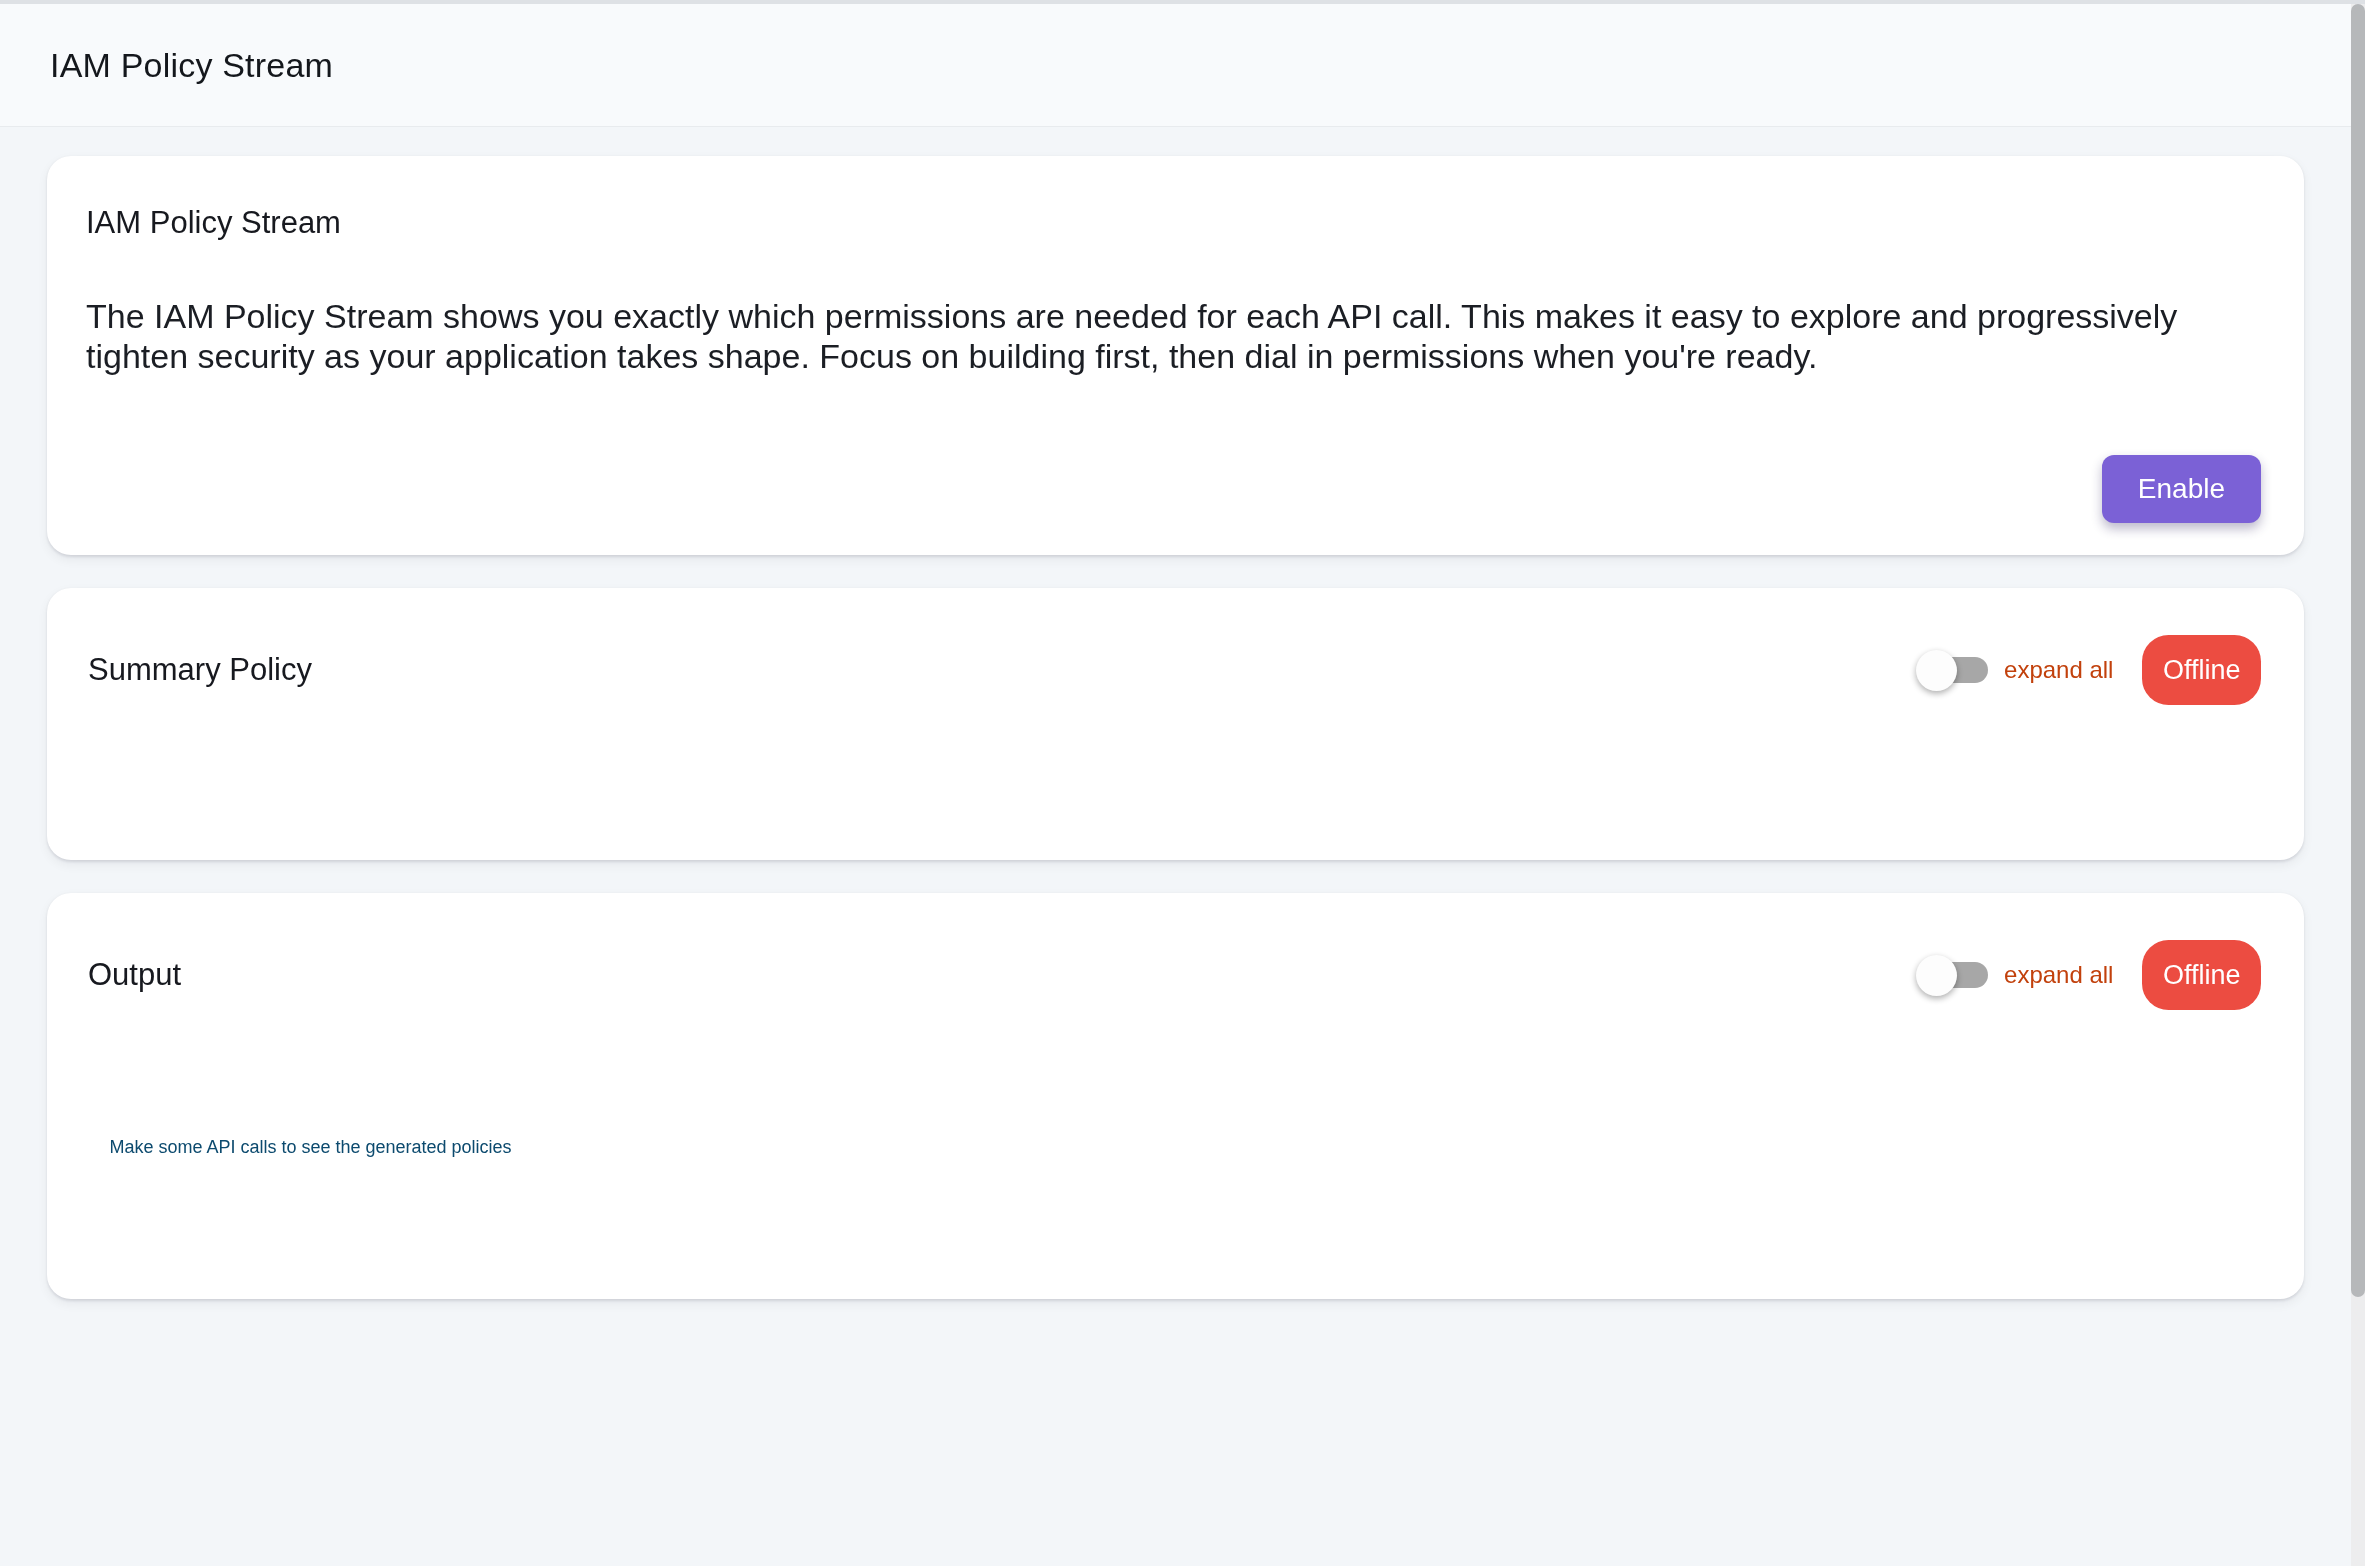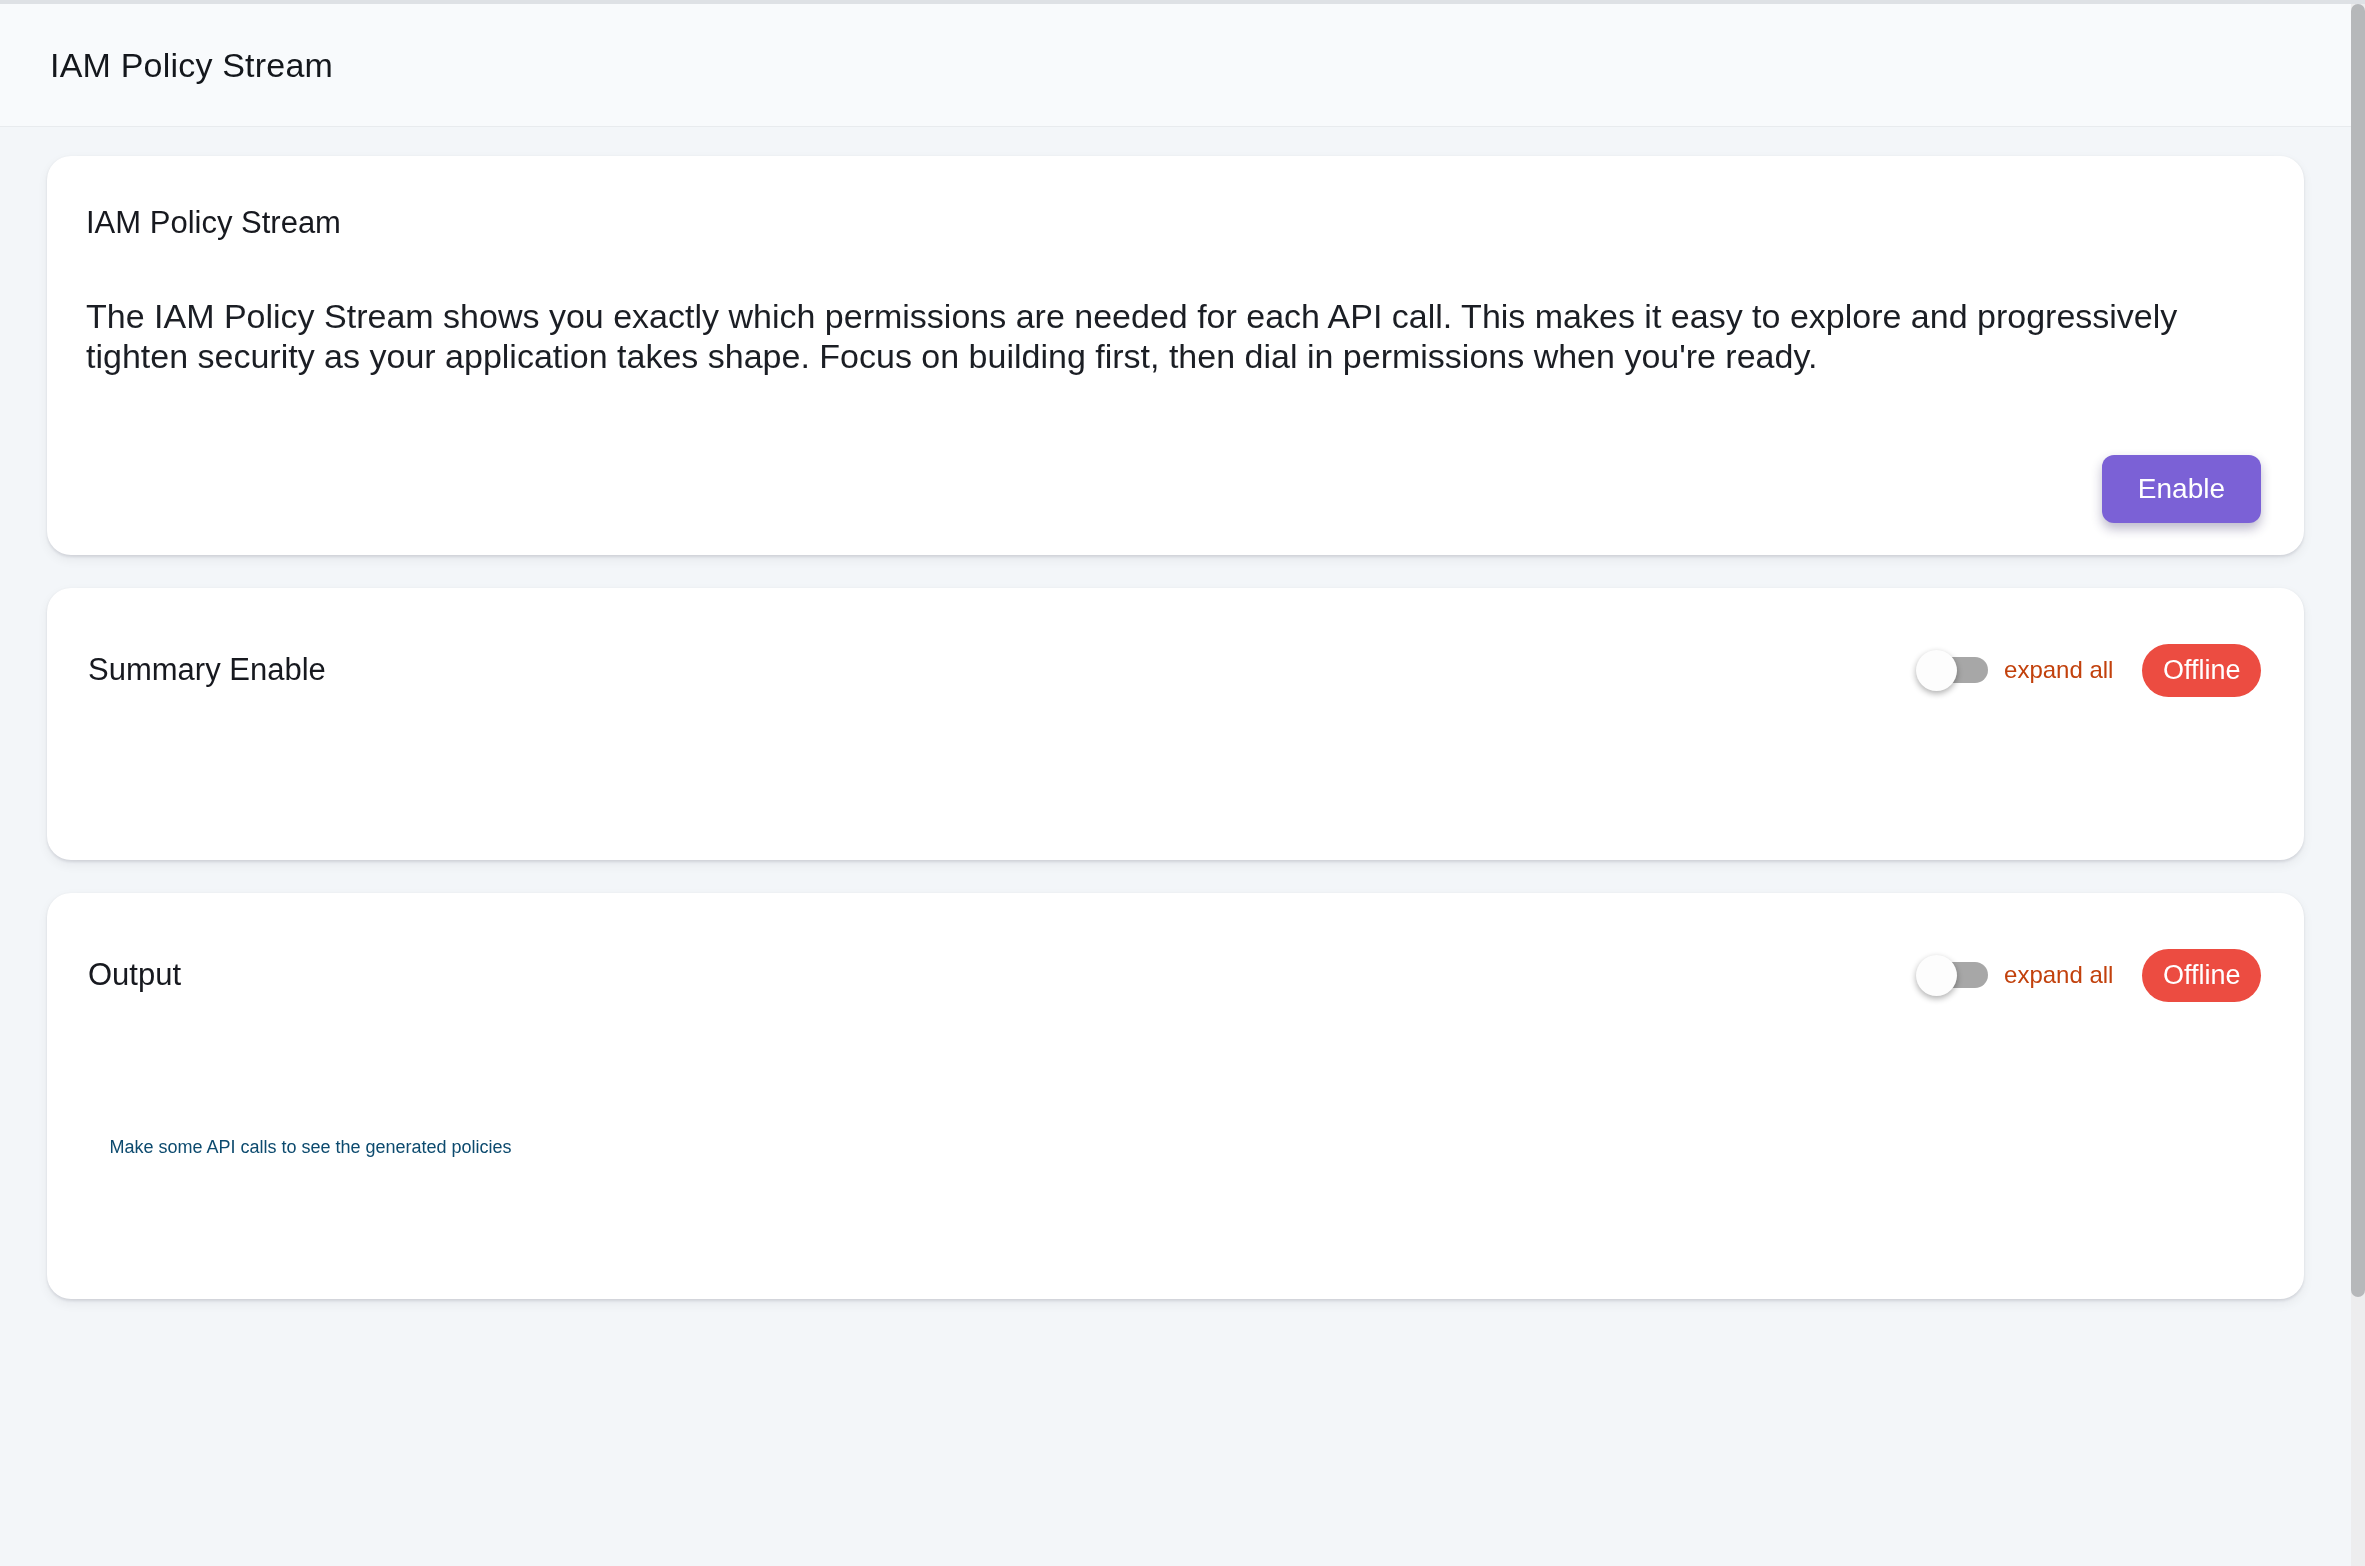--- a/index.html
+++ b/index.html
@@ -136,21 +136,21 @@
 
   .expand-label {
     margin-left: 15.4px;
     font-size: 24px;
     color: #c2410c;
     white-space: nowrap;
   }
 
   .status-badge {
     margin-left: 29px;
-    height: 53px;
+    height: 70px;
     padding: 0 20.5px;
     border-radius: 26.5px;
     background: var(--color-offline_red, #ec4c41);
     color: #ffffff;
     font-size: 27px;
     display: inline-flex;
     align-items: center;
     justify-content: center;
     white-space: nowrap;
   }
@@ -207,21 +207,21 @@
   <section class="card intro-card">
     <h2 class="card-heading">IAM Policy Stream</h2>
     <p class="intro-description">The IAM Policy Stream shows you exactly which permissions are needed for each API call. This makes it easy to explore and progressively tighten security as your application takes shape. Focus on building first, then dial in permissions when you're ready.</p>
     <div class="btn-row">
       <button class="enable-button">Enable</button>
     </div>
   </section>
 
   <section class="card summary-card">
     <div class="card-row">
-      <h2 class="card-heading">Summary Enable</h2>
+      <h2 class="card-heading">Summary Policy</h2>
       <div class="row-controls">
         <div class="switch">
           <div class="switch-track"></div>
           <div class="switch-thumb"></div>
         </div>
         <span class="expand-label">expand all</span>
         <span class="status-badge">Offline</span>
       </div>
     </div>
   </section>

